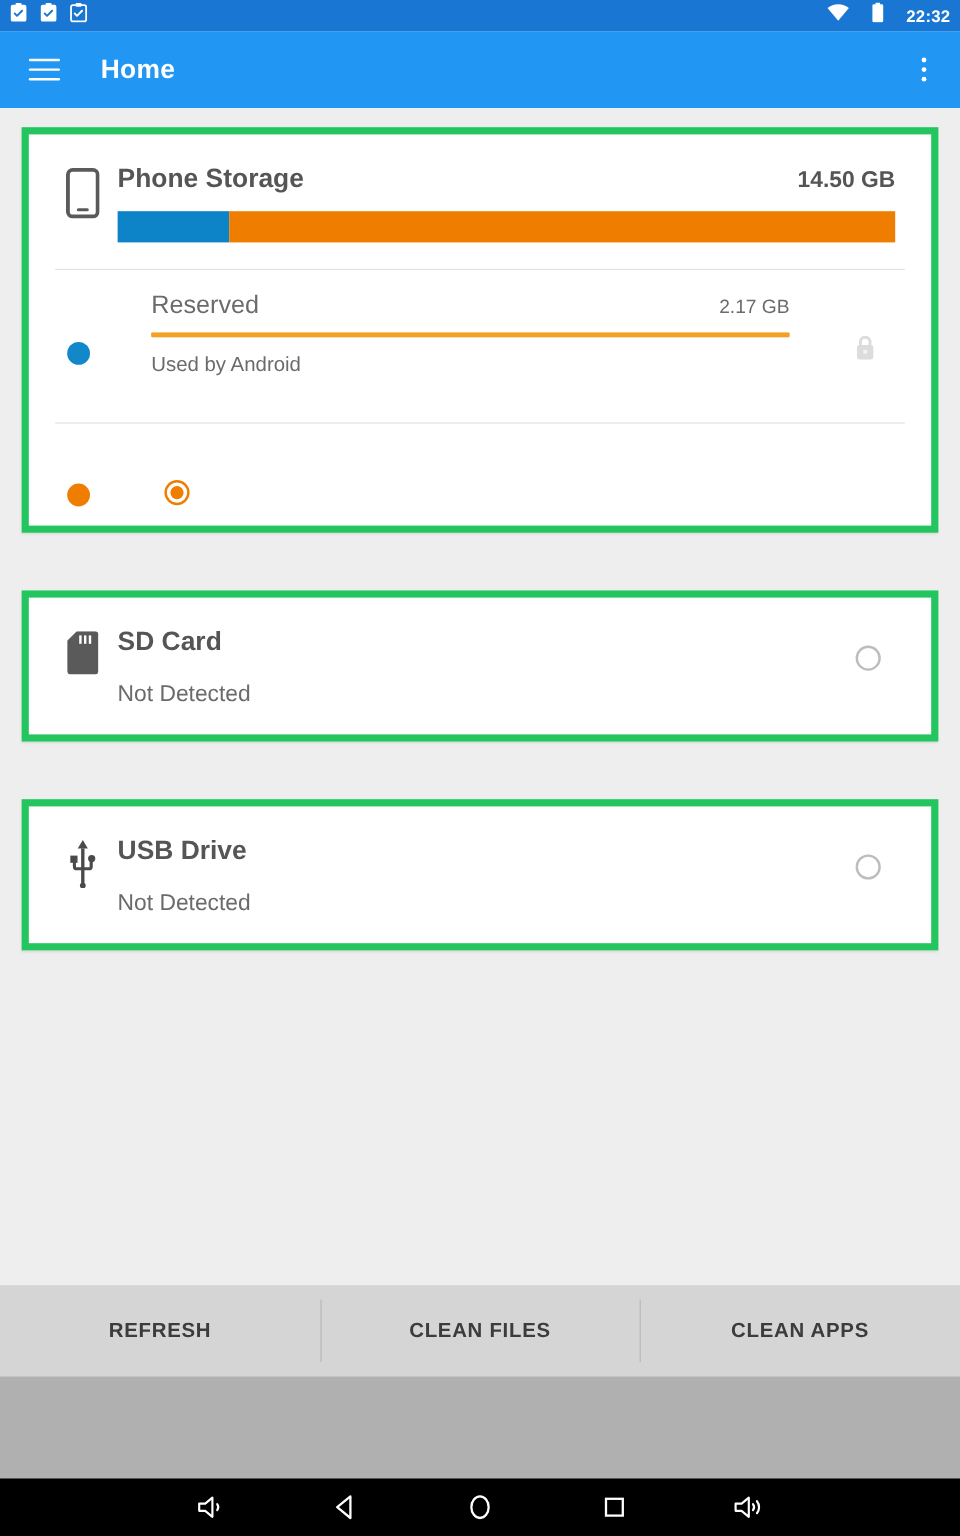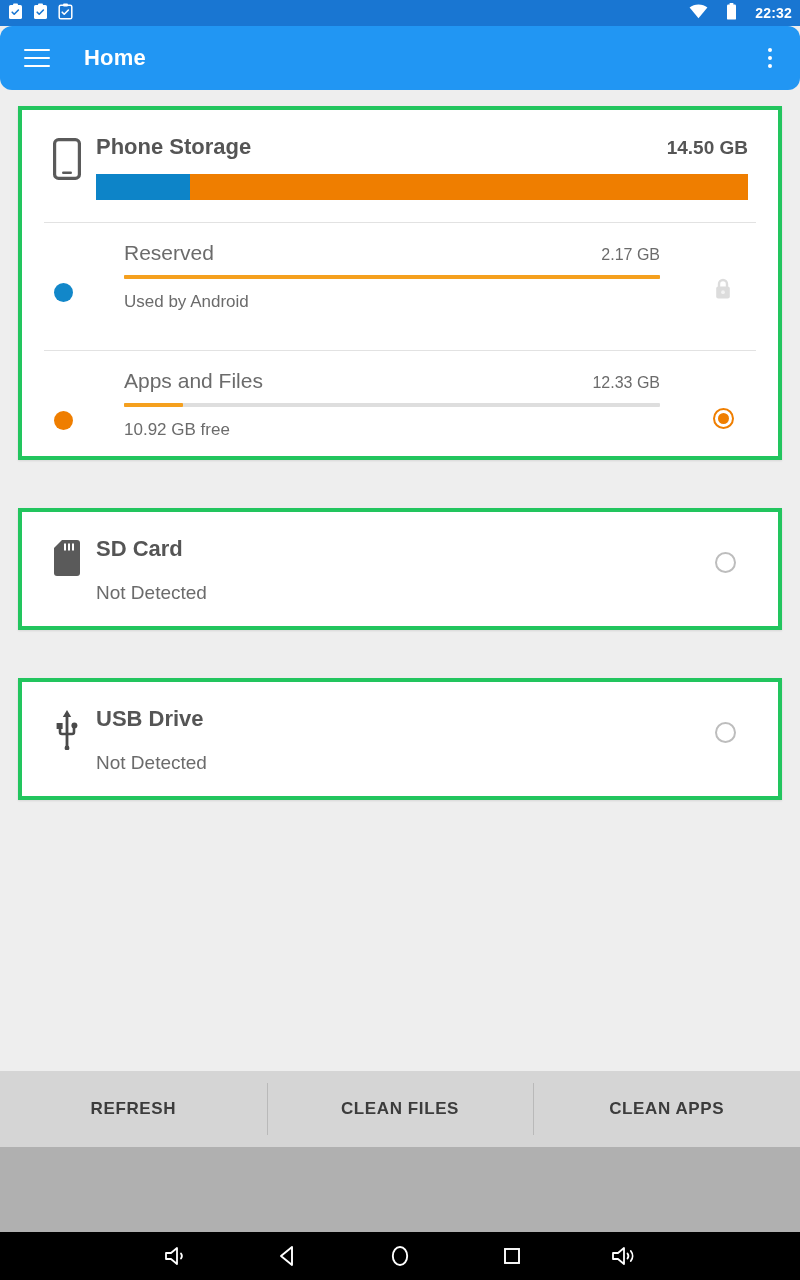--- a/index.html
+++ b/index.html
@@ -19,35 +19,34 @@
   }
   .status-left { display:flex; align-items:center; gap:10px; }
   .status-right { display:flex; align-items:center; gap:18px; }
   .status-time { font-size:14px; font-weight:bold; letter-spacing:.2px; color:#fff; }
 
   
   .app-bar {
     height:64px; background:#2196f3;
     display:flex; align-items:center; flex:0 0 auto;
     padding:0 18px 0 24px;
-    border-radius:12px;
   }
   .hamburger { width:26px; height:18px; display:flex; flex-direction:column; justify-content:space-between; cursor:pointer; }
   .hamburger span { display:block; height:2px; width:100%; background:#fff; border-radius:1px; }
   .app-title { color:#fff; font-size:22px; font-weight:bold; margin-left:34px; letter-spacing:.2px; }
   .spacer { flex:1 1 auto; }
   .overflow { width:24px; height:24px; display:flex; flex-direction:column; align-items:center; justify-content:center; gap:4px; cursor:pointer; }
   .overflow i { display:block; width:4px; height:4px; border-radius:50%; background:#fff; }
 
   
   .content { flex:1 1 auto; background:#eeeeee; padding:16px 18px 0 18px; overflow:hidden; }
 
   .card {
     background:#ffffff;
-    border:4px solid #22c55e;
+    border:6px solid #22c55e;
     box-shadow:0 1px 2px rgba(0,0,0,.10);
     margin-bottom:48px;
   }
   .card.storage { margin-bottom:48px; }
 
   
   .storage-head { display:flex; align-items:flex-start; padding:24px 30px 0 22px; }
   .storage-icon { width:46px; flex:0 0 46px; display:flex; justify-content:center; padding-top:4px; }
   .storage-head-main { flex:1 1 auto; padding-left:6px; }
   .storage-head-top { display:flex; align-items:baseline; justify-content:space-between; }
@@ -219,30 +218,20 @@
           </span>
         </div>
       </div>
 
       <div class="card-div"></div>
 
       <div class="sub-row">
         <div class="dot-col">
           <span class="dot orange" style="background: rgb(239, 126, 0);"></span>
         </div>
-        <div class="sub-main">
-          <div class="sub-top">
-            <div class="sub-title">Apps and Files</div>
-            <div class="sub-value">12.33 GB</div>
-          </div>
-          <div class="track">
-            <div class="fill" style="width: 11%;"></div>
-          </div>
-          <div class="sub-note">10.92 GB free</div>
-        </div>
         <div class="trail-col">
           <span class="radio checked"></span>
         </div>
       </div>
 
     </div>
 
     <div class="card">
       <div class="dev-card">
         <div class="dev-icon">

